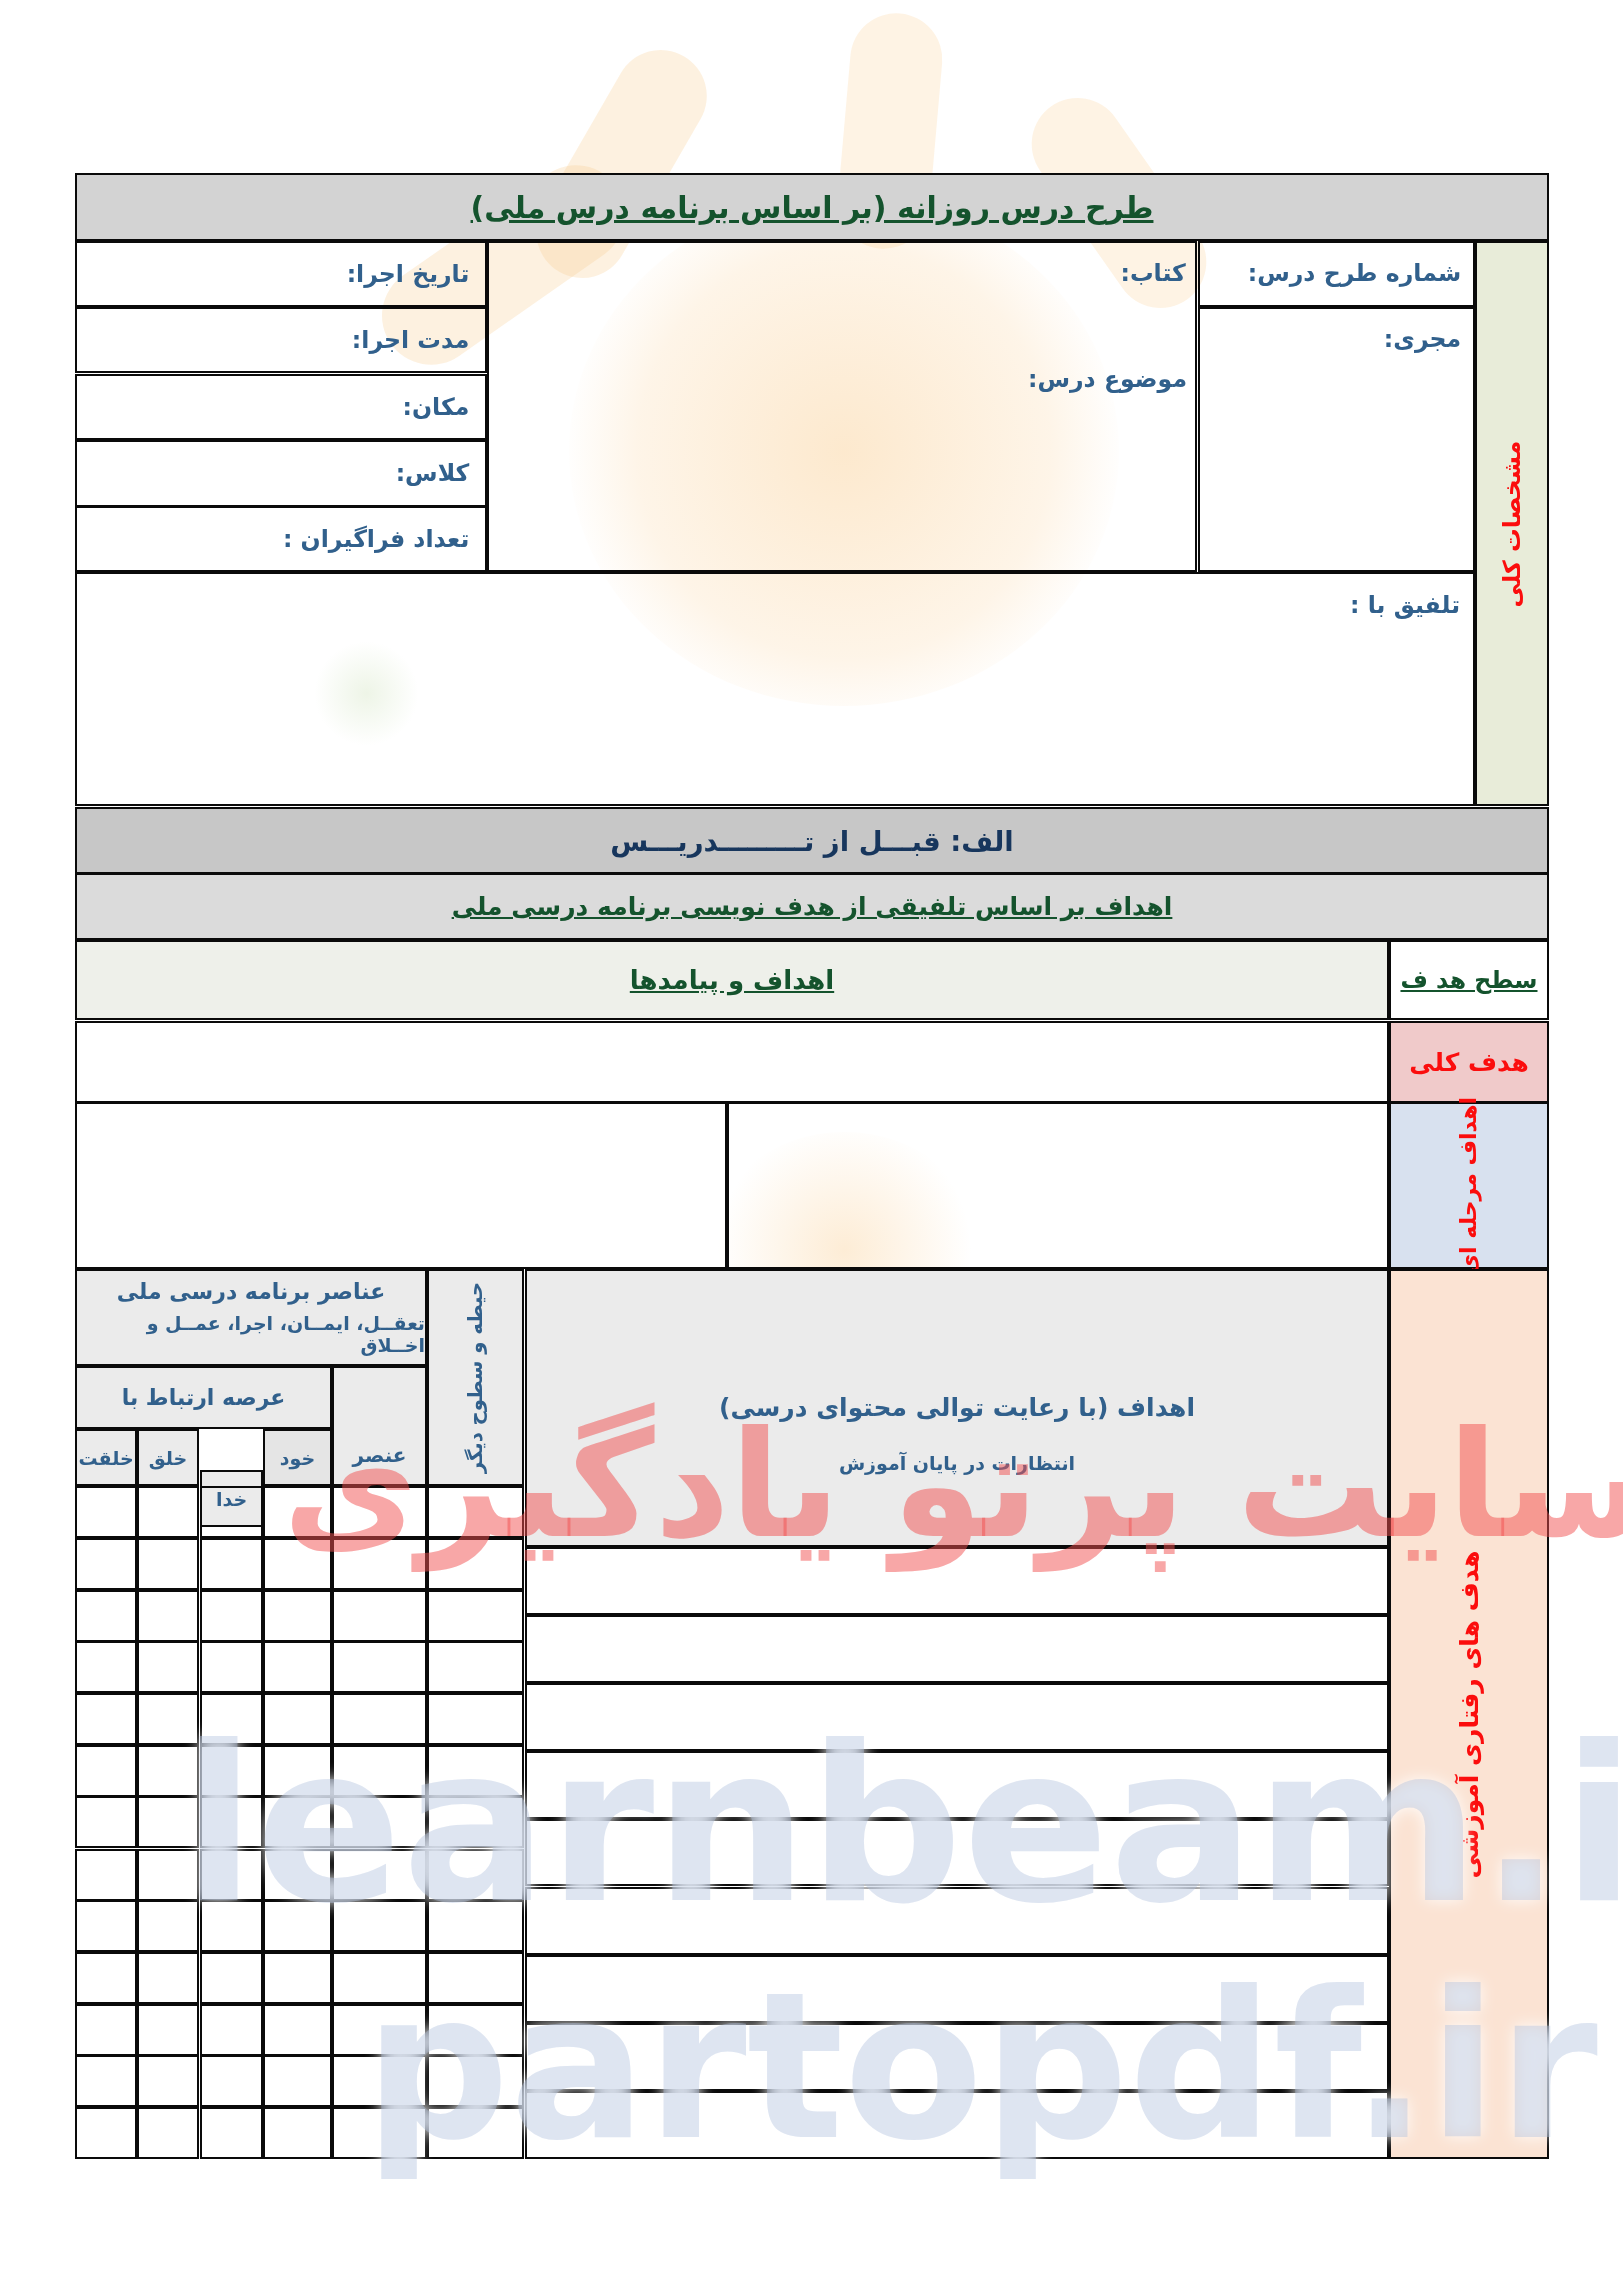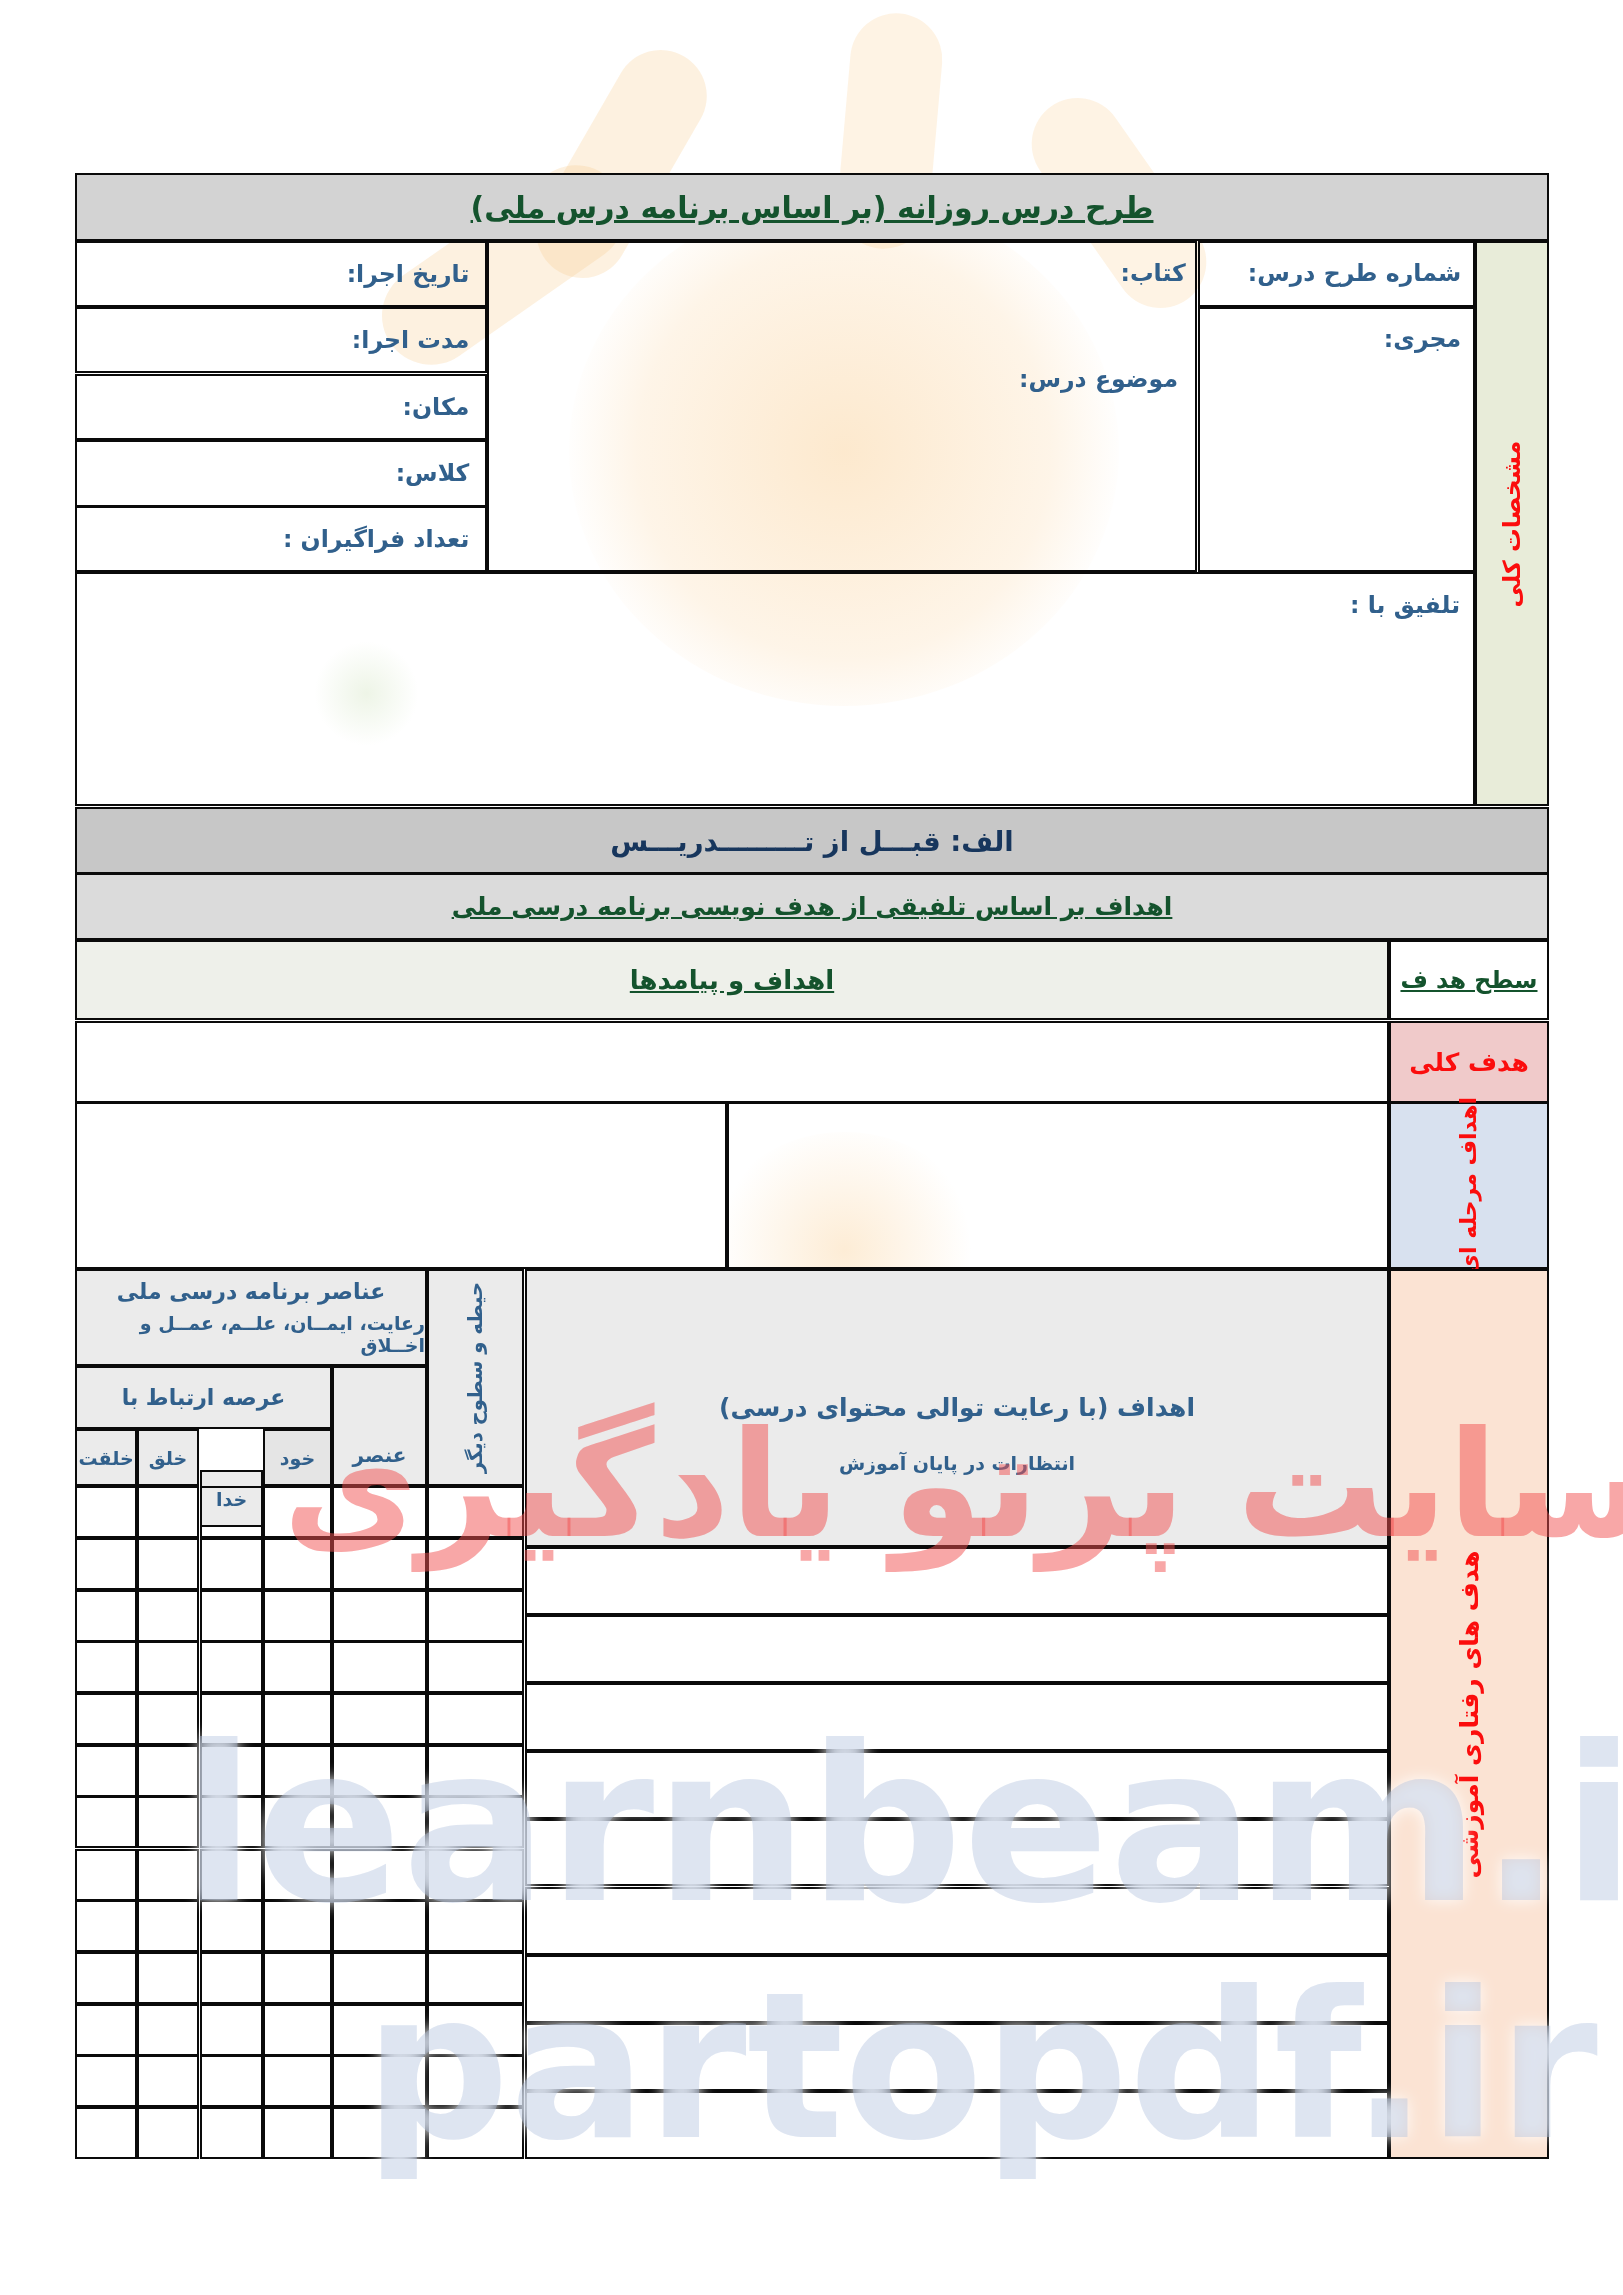--- a/index.html
+++ b/index.html
@@ -66,21 +66,21 @@
   </div>
   <div class="cell" style="left:75px;top:440px;width:412px;height:67px;">
     <span class="lbl topright" style="font-size:23.6px;padding:17px 15.7px 0 0;">کلاس:</span>
   </div>
   <div class="cell" style="left:75px;top:506px;width:412px;height:66px;">
     <span class="lbl topright" style="font-size:23.6px;padding:17px 15.7px 0 0;">تعداد فراگیران :</span>
   </div>
 
   <div class="cell" style="left:487px;top:241px;width:710px;height:331px;">
     <span class="lbl" style="position:absolute;top:15.7px;right:9.2px;font-size:23.6px;">کتاب:</span>
-    <span class="lbl" style="position:absolute;top:122px;right:17px;font-size:23.6px;">موضوع درس:</span>
+    <span class="lbl" style="position:absolute;top:122px;right:8px;font-size:23.6px;">موضوع درس:</span>
   </div>
 
   <div class="cell" style="left:1198px;top:241px;width:277px;height:66px;">
     <span class="lbl topright" style="font-size:23.6px;padding:15.7px 11.8px 0 0;">شماره طرح درس:</span>
   </div>
   <div class="cell" style="left:1198px;top:307px;width:277px;height:265px;">
     <span class="lbl topright" style="font-size:23.6px;padding:15.7px 11.8px 0 0;">مجری:</span>
   </div>
 
   <div class="cell" style="left:1475px;top:241px;width:74px;height:565px;background:#e8ecd9;">
@@ -116,21 +116,21 @@
   <div class="cell" style="left:727px;top:1102px;width:662px;height:167px;"></div>
   <div class="cell" style="left:1389px;top:1102px;width:160px;height:167px;background:#d8e1ef;">
     <div class="vwrap" style="left:0;top:0;width:100%;height:100%;">
       <span class="vtext red" style="font-size:22px;">اهداف مرحله ای</span>
     </div>
   </div>
 
   <div class="cell" style="left:75px;top:1269px;width:352px;height:97px;background:#ebebeb;">
     <div style="width:100%;height:100%;display:flex;flex-direction:column;align-items:center;justify-content:center;gap:7.9px;">
       <span class="lbl" style="font-size:22px;">عناصر برنامه درسی ملی</span>
-      <span class="lbl" style="font-size:19px;">رعایت، ایمــان، علــم، عمــل و اخــلاق</span>
+      <span class="lbl" style="font-size:19px;">تعقــل، ایمــان، اجرا، عمــل و اخــلاق</span>
     </div>
   </div>
   <div class="cell center" style="left:75px;top:1366px;width:257px;height:63px;background:#ebebeb;">
     <span class="lbl" style="font-size:22px;">عرصه ارتباط با</span>
   </div>
   <div class="cell" style="left:332px;top:1366px;width:95px;height:120px;background:#ebebeb;display:flex;align-items:flex-end;justify-content:center;">
     <span class="lbl" style="font-size:20px;padding-bottom:17px;">عنصر</span>
   </div>
   <div class="cell" style="left:427px;top:1269px;width:97px;height:217px;background:#ebebeb;">
     <div class="vwrap" style="left:0;top:0;width:100%;height:100%;">

